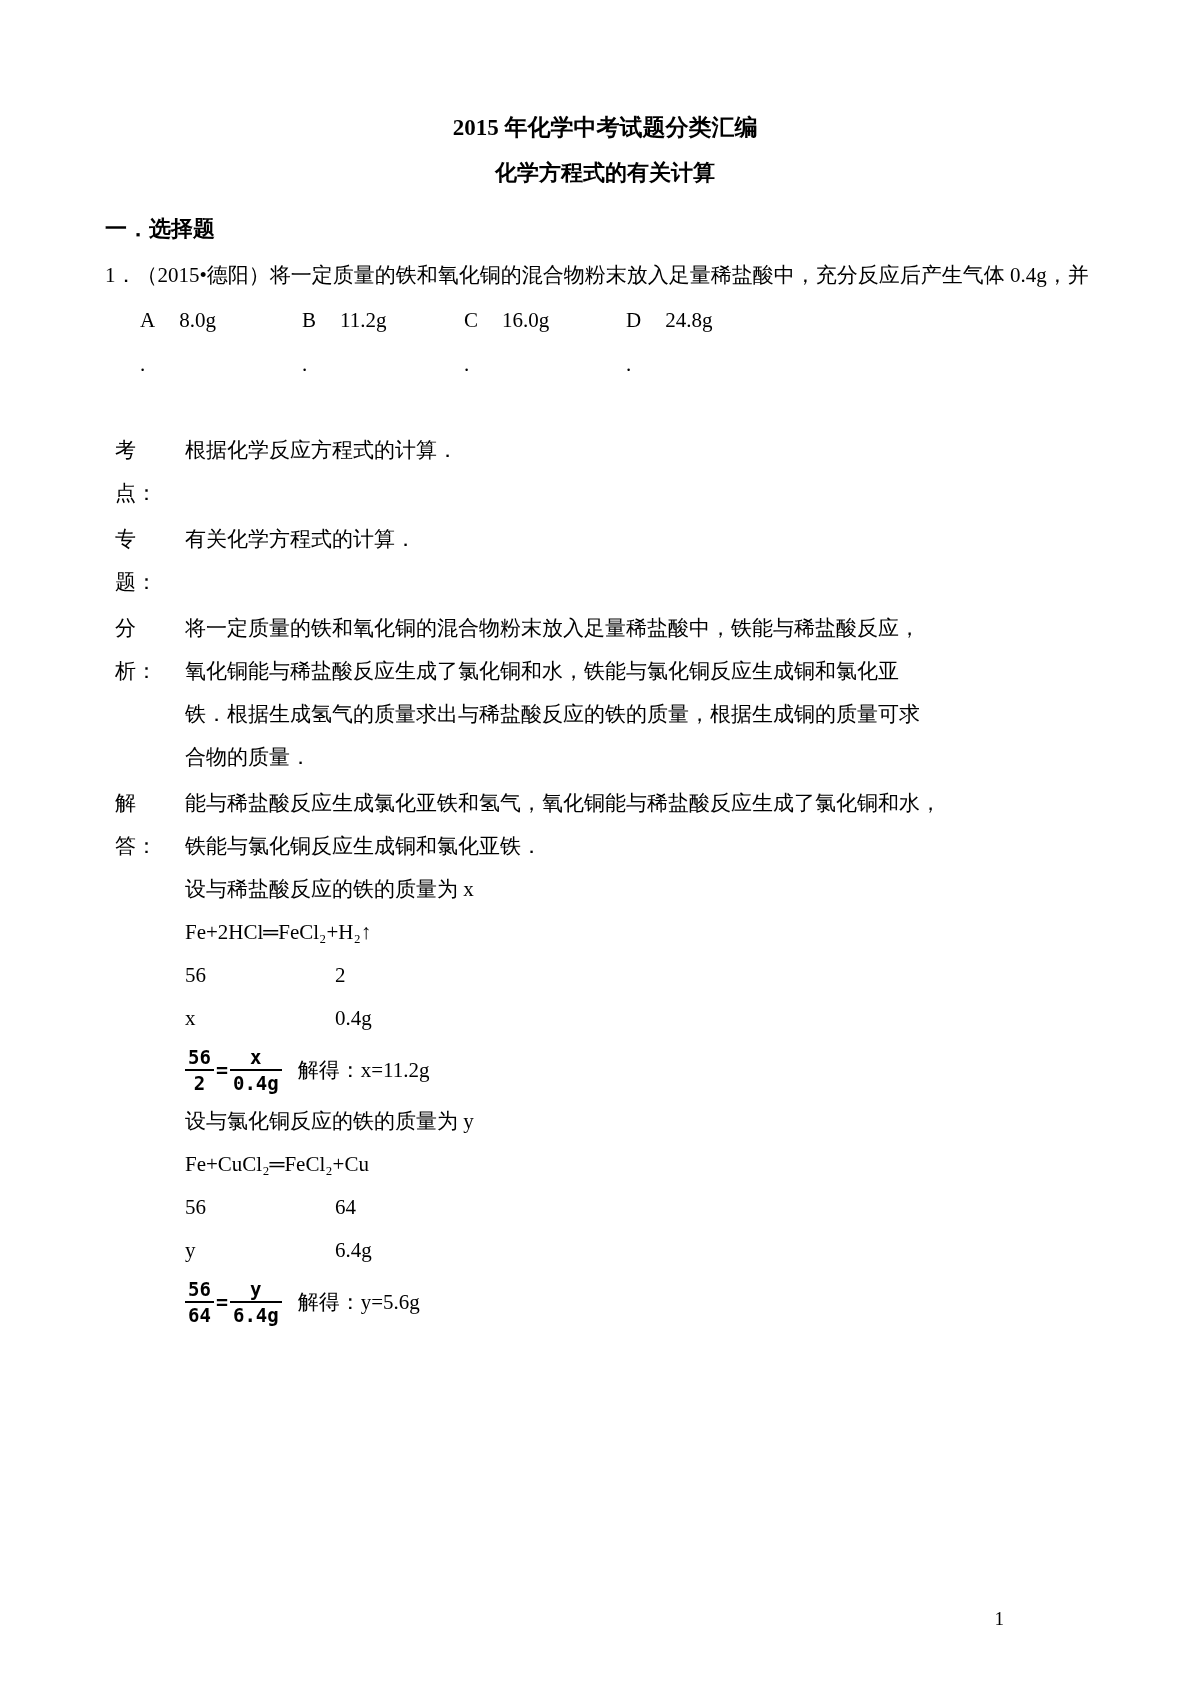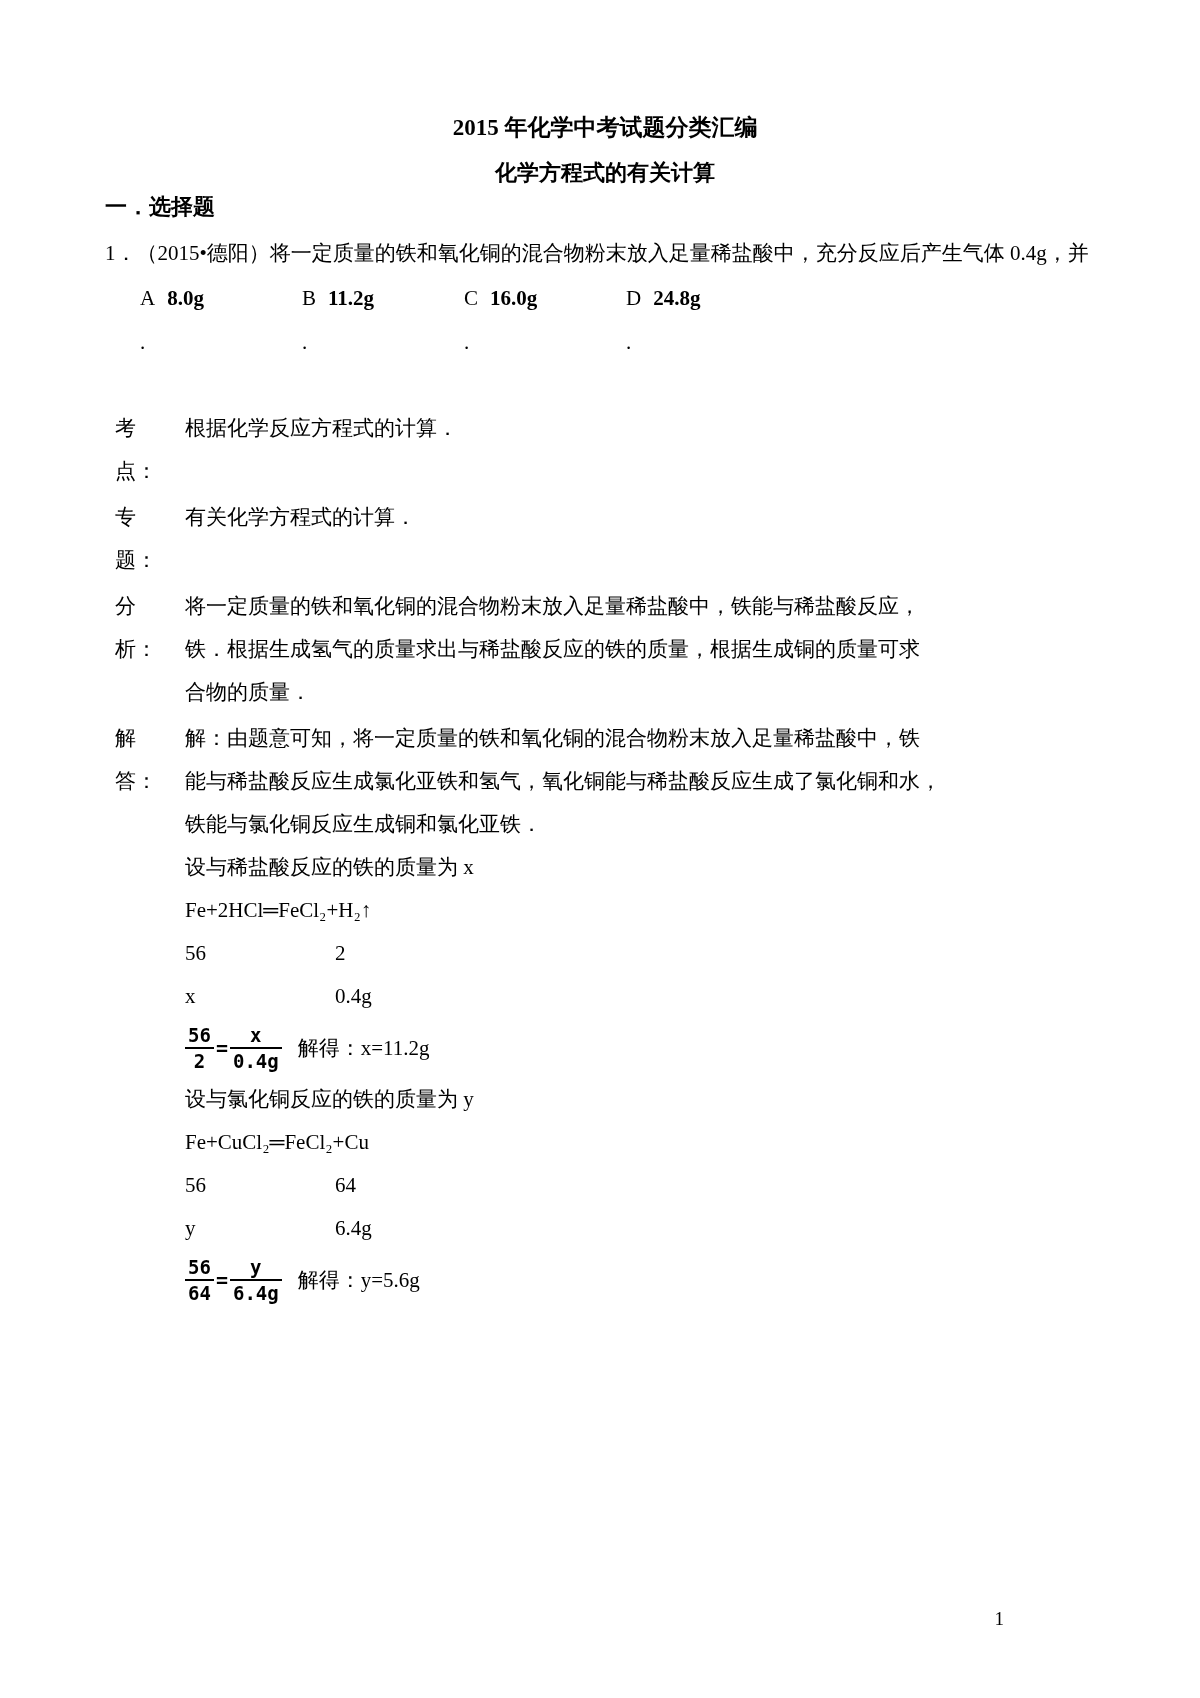--- a/index.html
+++ b/index.html
@@ -6,28 +6,28 @@
   html,body { background:#ffffff; }
   body {
     width:1200px; height:1698px; position:relative;
     font-family:"Liberation Serif","DejaVu Serif",serif;
     color:#000000;
   }
   .page { width:1200px; height:1240px; padding:112px 95px 0 105px; position:relative; }
 
   .title    { font-size:23px; font-weight:700; text-align:center; line-height:32px; }
   .subtitle { font-size:22px; font-weight:700; text-align:center; line-height:32px; margin-top:13px; }
-  .section-heading { font-size:22px; font-weight:700; line-height:32px; margin-top:2px; }
+  .section-heading { font-size:22px; font-weight:700; line-height:32px; margin-top:24px; }
 
   .question { margin-top:8px; }
   .q-line { font-size:21px; line-height:45px; white-space:nowrap; }
 
   .options-row { display:flex; margin-left:35px; font-size:21px; line-height:45px; }
   .option { width:162px; display:flex; }
-  .option-value { margin-left:12px;font-weight:bold; }
+  .option-value { margin-left:24px; }
   .dots-row { display:flex; margin-left:35px; font-size:21px; line-height:42px; }
   .dot-cell { width:162px; }
 
   .qa-table { margin-top:44px; }
   .qa-row { display:flex; min-height:86px; margin-bottom:3px; }
   .qa-label { width:80px; padding-left:10px; flex-shrink:0; font-size:21px; line-height:43px; }
   .qa-content { font-size:21px; line-height:43px; }
   .qa-content .line { white-space:nowrap; }
 
   .ratio-row { display:flex; white-space:nowrap; }
@@ -104,32 +104,32 @@
       </div>
     </div>
 
     <div class="qa-row">
       <div class="qa-label">
         <div>分</div>
         <div>析：</div>
       </div>
       <div class="qa-content">
         <div class="line">将一定质量的铁和氧化铜的混合物粉末放入足量稀盐酸中，铁能与稀盐酸反应，</div>
+        <div class="line">氧化铜能与稀盐酸反应生成了氯化铜和水，铁能与氯化铜反应生成铜和氯化亚</div>
         <div class="line">铁．根据生成氢气的质量求出与稀盐酸反应的铁的质量，根据生成铜的质量可求</div>
         <div class="line">合物的质量．</div>
       </div>
     </div>
 
     <div class="qa-row">
       <div class="qa-label">
         <div>解</div>
         <div>答：</div>
       </div>
       <div class="qa-content">
-        <div class="line">解：由题意可知，将一定质量的铁和氧化铜的混合物粉末放入足量稀盐酸中，铁</div>
         <div class="line">能与稀盐酸反应生成氯化亚铁和氢气，氧化铜能与稀盐酸反应生成了氯化铜和水，</div>
         <div class="line">铁能与氯化铜反应生成铜和氯化亚铁．</div>
 
         <div class="line">设与稀盐酸反应的铁的质量为 x</div>
         <div class="line">Fe+2HCl═FeCl₂+H₂↑</div>
 
         <div class="ratio-row">
           <span class="ratio-cell1">56</span>
           <span>2</span>
         </div>

